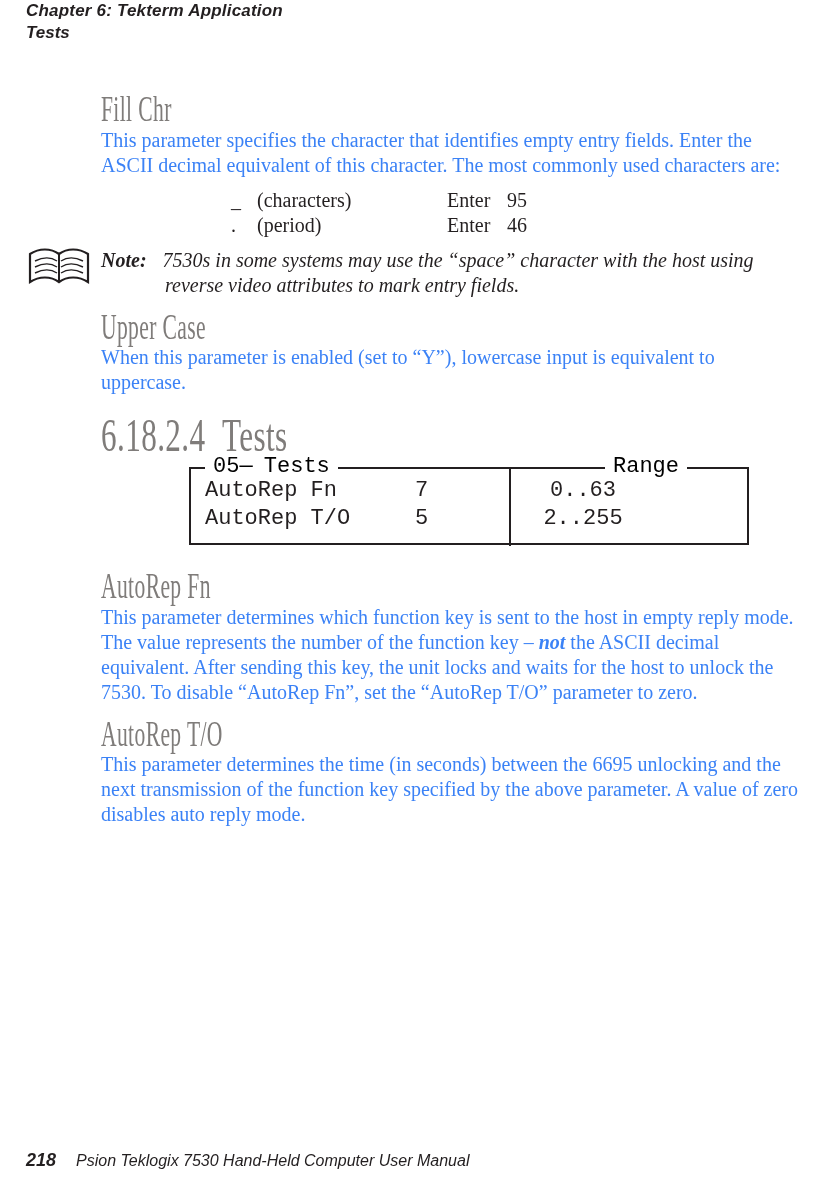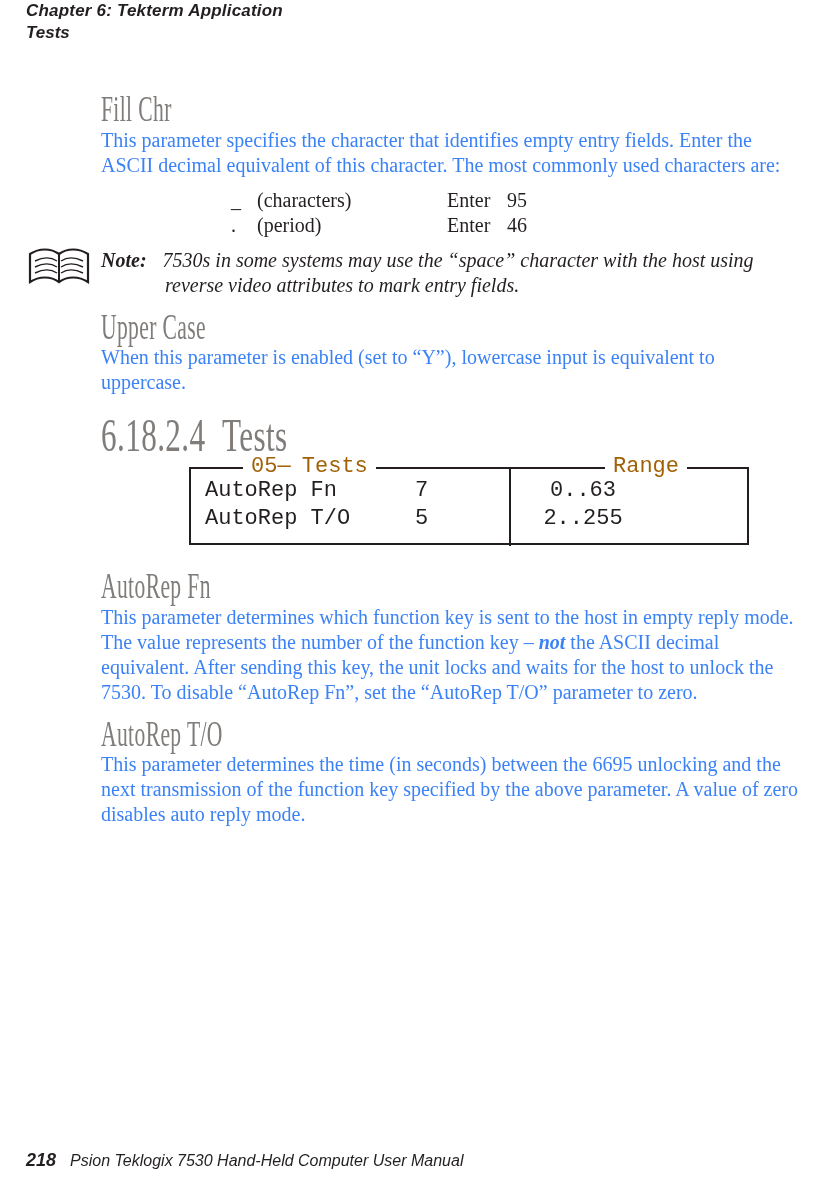--- a/index.html
+++ b/index.html
@@ -128,22 +128,21 @@
     line-height: 28px;
     position: relative;
   }
   .param-legend {
     position: absolute;
     top: -16px;
     background: #fff;
     padding: 0 8px;
     font-family: "Courier New", Courier, monospace;
     font-size: 22px;
-    color: #a16207;
-    margin-left: 38px;
+    color: #000000;
   }
   .param-legend.left {
     left: 14px;
   }
   .param-legend.left .dash { letter-spacing: -2px; }
   .param-legend.right {
     right: 60px;
   }
   .param-divider {
     position: absolute;
@@ -165,21 +164,21 @@
     left: 26px;
     bottom: 26px;
     font-family: Arial, Helvetica, sans-serif;
     font-style: italic;
     font-size: 16px;
     color: #231f20;
   }
   .footer .pagenum {
     font-weight: 700;
     font-style: italic;
-    margin-right: 14px;
+    margin-right: 20px;
     font-size: 18px;
   }
 </style>
 </head>
 <body>
 
 <div class="page">
 
   <div class="header">
     <div class="line1">Chapter  6:   Tekterm Application</div>

